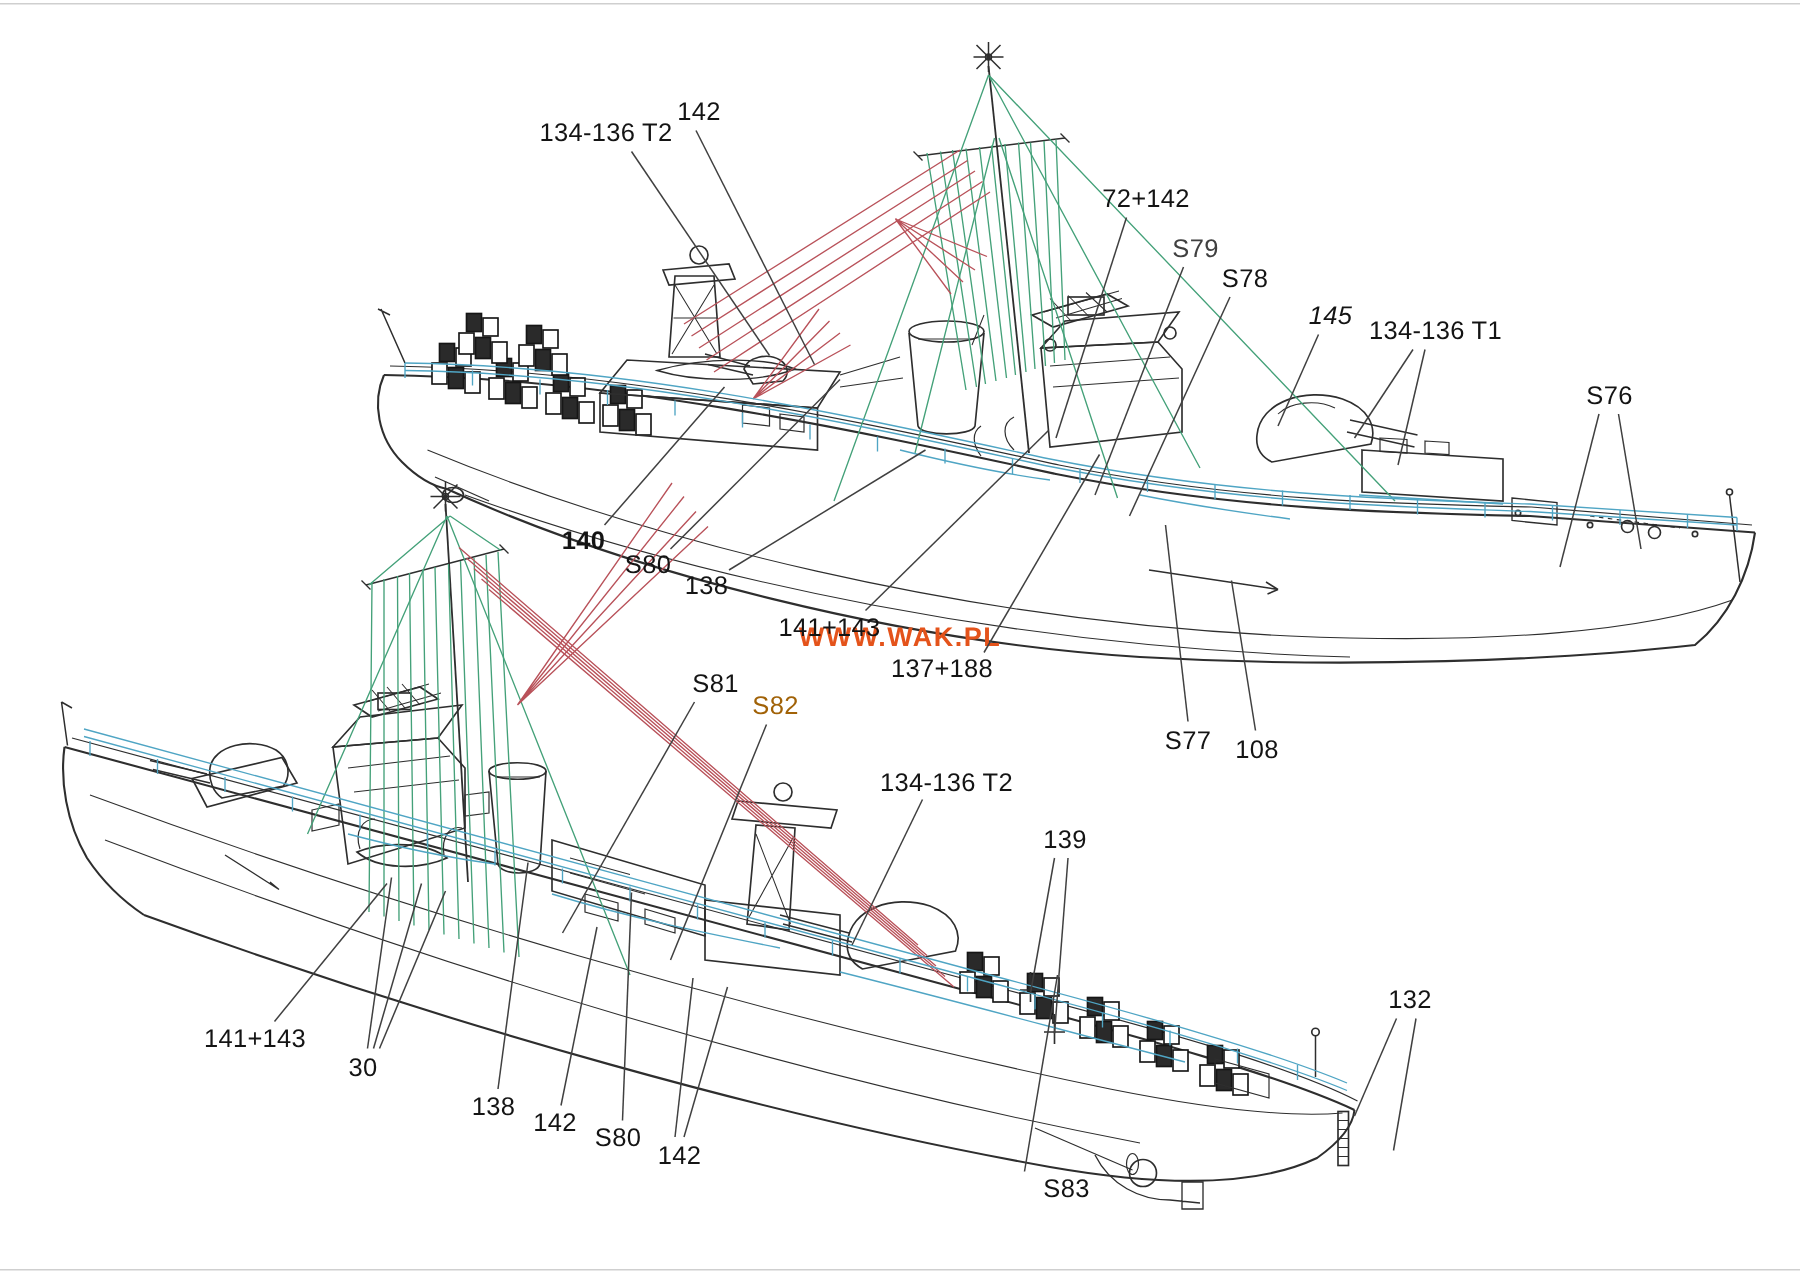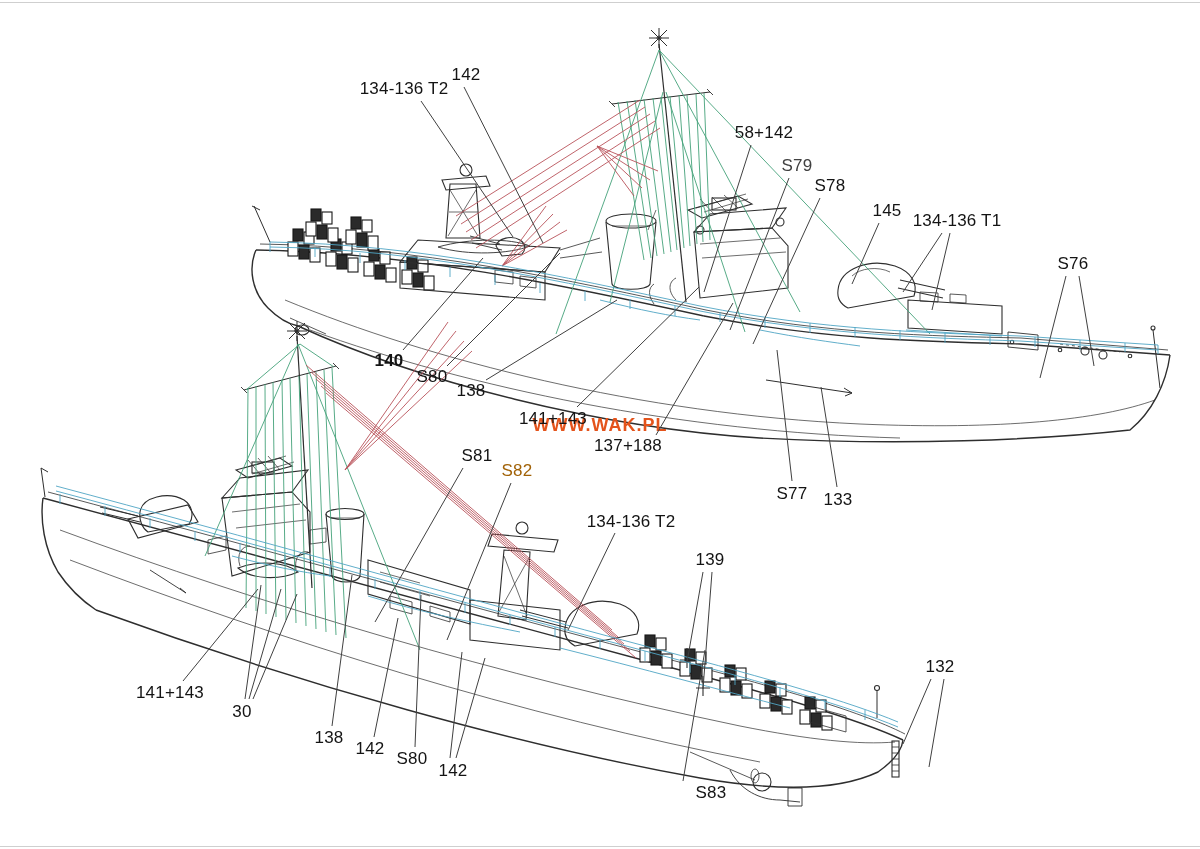--- a/index.html
+++ b/index.html
@@ -285,33 +285,33 @@
         <line x1="456" y1="758" x2="485" y2="658" stroke="#404040" stroke-width="1"></line>
         <line x1="683" y1="781" x2="705" y2="650" stroke="#404040" stroke-width="1"></line>
         <line x1="931" y1="679" x2="903" y2="744" stroke="#404040" stroke-width="1"></line>
         <line x1="944" y1="679" x2="929" y2="767" stroke="#404040" stroke-width="1"></line>
       </g>
   </svg>
 
   <div class="labels-layer" id="labels-layer">
       <div class="part-label" style="left: 404px; top: 89px; color: rgb(20, 20, 20);">134-136 T2</div>
       <div class="part-label" style="left: 466px; top: 75px; color: rgb(20, 20, 20);">142</div>
-      <div class="part-label" style="left: 764px; top: 133px; color: rgb(20, 20, 20);">58+142</div>
+      <div class="part-label" style="left: 764px; top: 133px; color: rgb(20, 20, 20);">72+142</div>
       <div class="part-label" style="left: 797px; top: 166px; color: #404040;">S79</div>
       <div class="part-label" style="left: 830px; top: 186px; color: rgb(20, 20, 20);">S78</div>
-      <div class="part-label" style="left: 887px; top: 211px; color: rgb(20, 20, 20);">145</div>
+      <div class="part-label" style="left: 887px; top: 211px; color: rgb(20, 20, 20); font-style: italic;">145</div>
       <div class="part-label" style="left: 957px; top: 221px; color: rgb(20, 20, 20);">134-136 T1</div>
       <div class="part-label" style="left: 1073px; top: 264px; color: rgb(20, 20, 20);">S76</div>
       <div class="part-label" style="left: 389px; top: 361px; color: rgb(20, 20, 20); font-weight: bold;">140</div>
       <div class="part-label" style="left: 432px; top: 377px; color: rgb(20, 20, 20);">S80</div>
       <div class="part-label" style="left: 471px; top: 391px; color: rgb(20, 20, 20);">138</div>
       <div class="part-label" style="left: 553px; top: 419px; color: rgb(20, 20, 20);">141+143</div>
       <div class="part-label" style="left: 628px; top: 446px; color: rgb(20, 20, 20);">137+188</div>
       <div class="part-label" style="left: 792px; top: 494px; color: rgb(20, 20, 20);">S77</div>
-      <div class="part-label" style="left: 838px; top: 500px; color: rgb(20, 20, 20);">133</div>
+      <div class="part-label" style="left: 838px; top: 500px; color: rgb(20, 20, 20);">108</div>
       <div class="part-label" style="left: 477px; top: 456px; color: rgb(20, 20, 20);">S81</div>
       <div class="part-label" style="left: 517px; top: 471px; color: #a16207;">S82</div>
       <div class="part-label" style="left: 631px; top: 522px; color: rgb(20, 20, 20);">134-136 T2</div>
       <div class="part-label" style="left: 710px; top: 560px; color: rgb(20, 20, 20);">139</div>
       <div class="part-label" style="left: 170px; top: 693px; color: rgb(20, 20, 20);">141+143</div>
       <div class="part-label" style="left: 242px; top: 712px; color: rgb(20, 20, 20);">30</div>
       <div class="part-label" style="left: 329px; top: 738px; color: rgb(20, 20, 20);">138</div>
       <div class="part-label" style="left: 370px; top: 749px; color: rgb(20, 20, 20);">142</div>
       <div class="part-label" style="left: 412px; top: 759px; color: rgb(20, 20, 20);">S80</div>
       <div class="part-label" style="left: 453px; top: 771px; color: rgb(20, 20, 20);">142</div>

